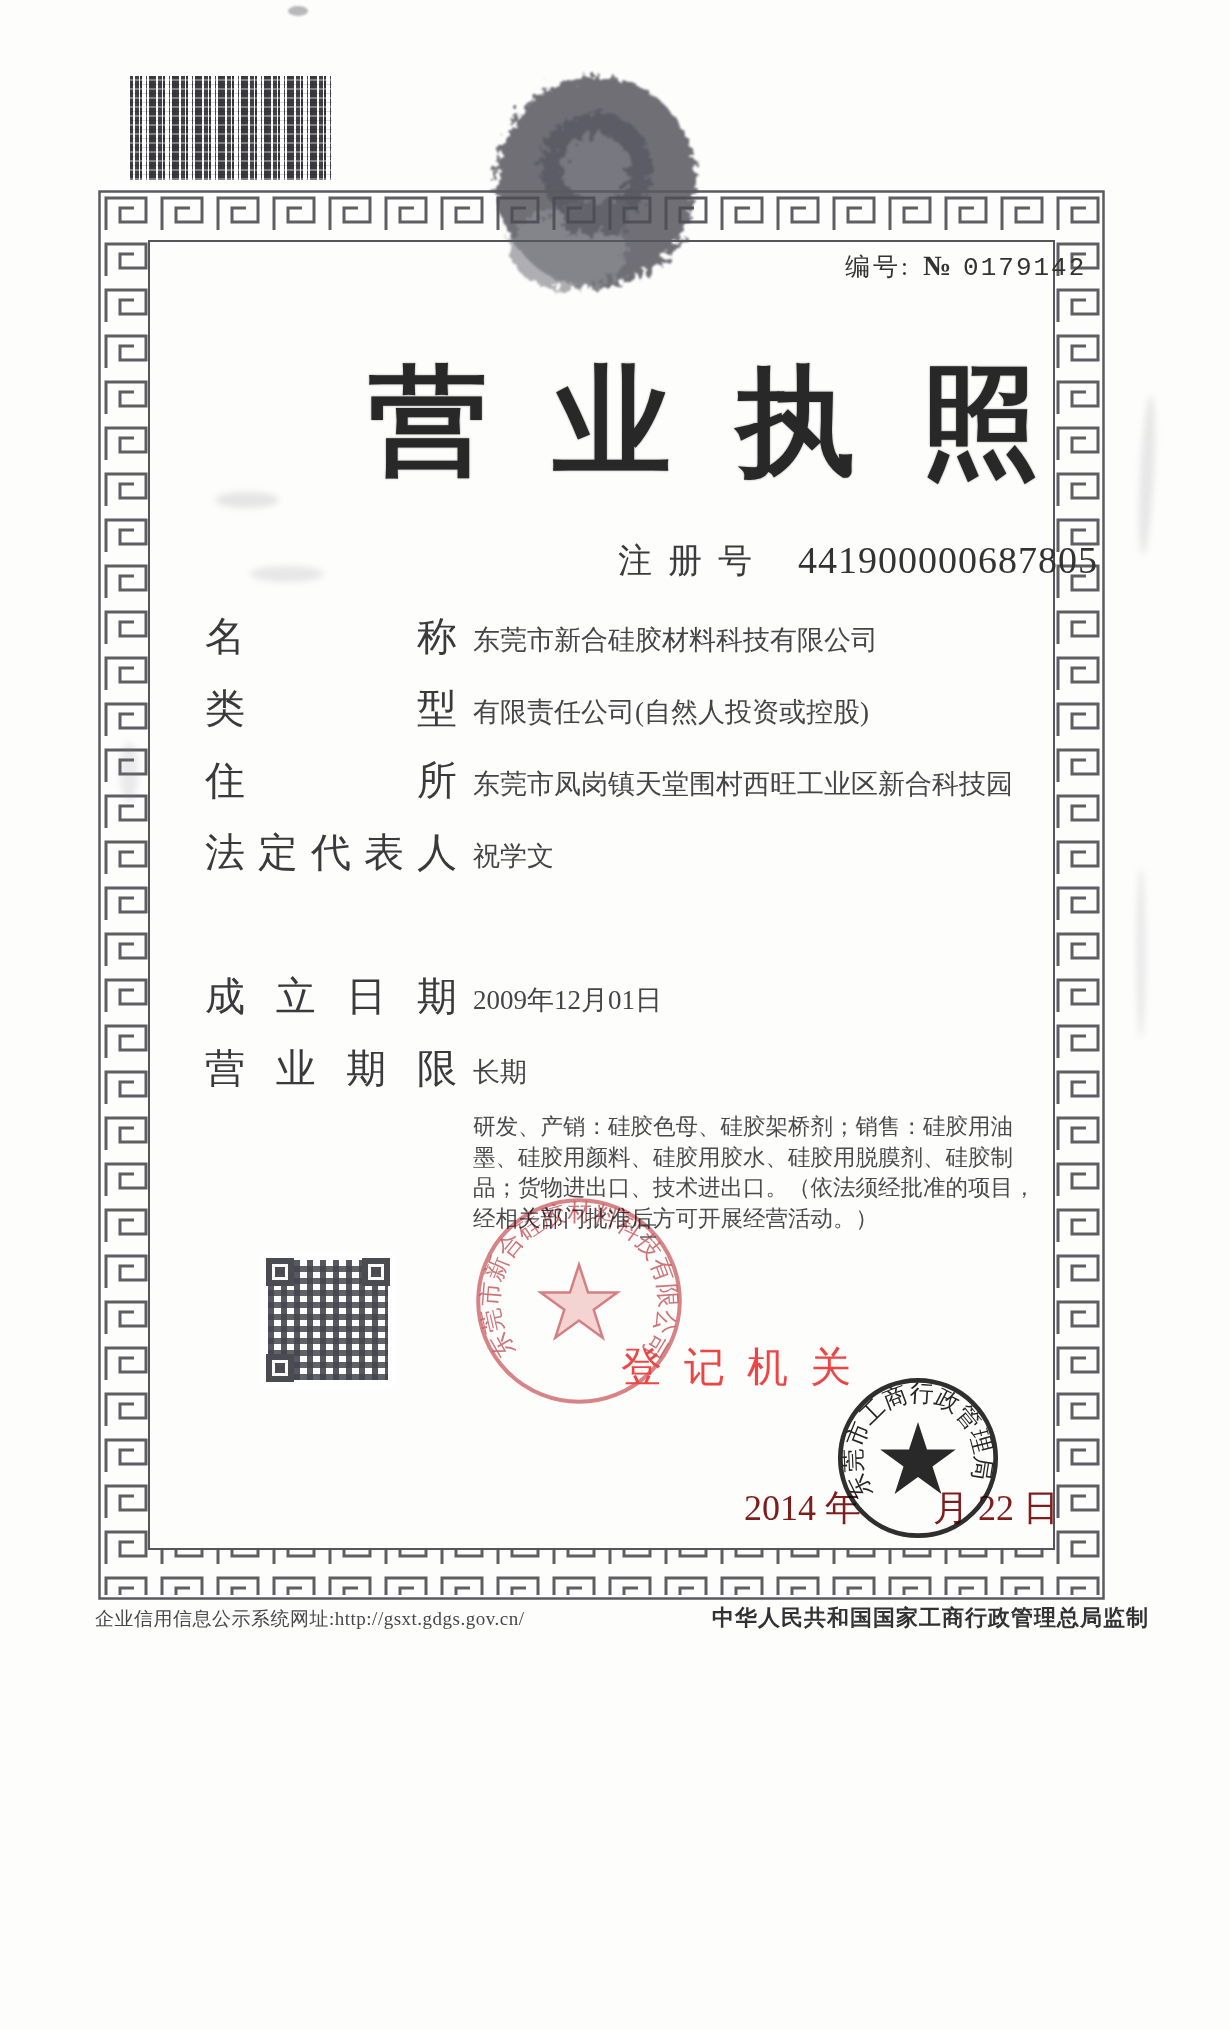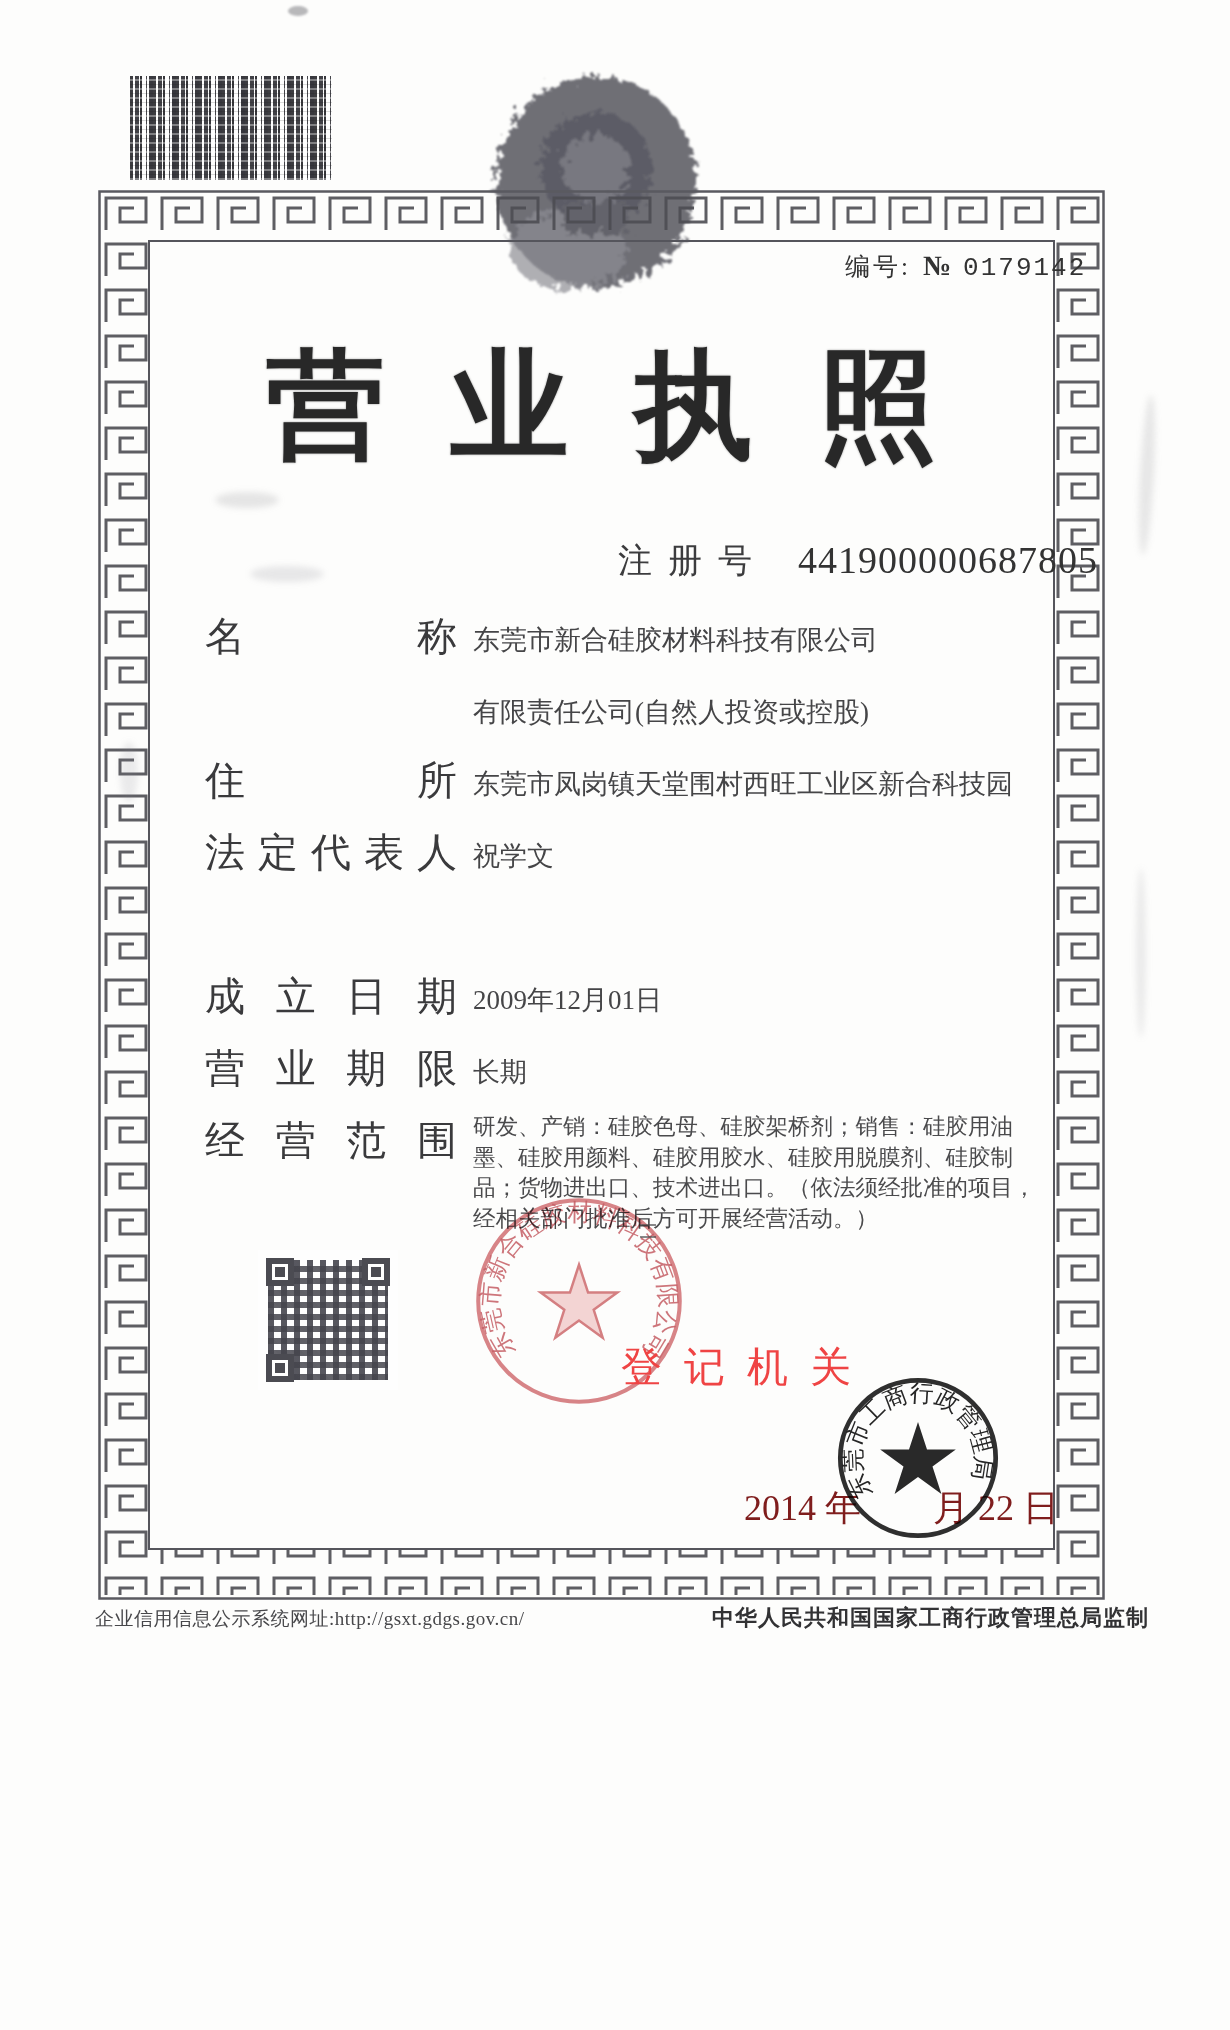--- a/index.html
+++ b/index.html
@@ -19,21 +19,21 @@
   
   .frame{position:absolute;left:98px;top:190px;}
 
   
   .serial{position:absolute;left:845px;top:250px;display:flex;align-items:baseline;gap:12px;color:#333;text-align:center;}
   .serial .lbl{font-size:25px;letter-spacing:3px;}
   .serial .sym{font-size:28px;font-weight:700;}
   .serial .num{font-family:"Liberation Mono",monospace;font-size:26px;letter-spacing:2px;}
 
   
-  .title{position:absolute;left:98px;top:330px;width:1007px;text-align:center;
+  .title{position:absolute;left:98px;top:346px;width:1007px;text-align:right;
     font-family:"Liberation Sans",sans-serif;font-weight:900;font-size:118px;line-height:150px;
     letter-spacing:66px;padding-left:66px;box-sizing:border-box;color:#282828;
     text-shadow:0 0 2px rgba(40,40,40,.55);}
 
   
   .regno{position:absolute;left:618px;top:538px;display:flex;align-items:flex-start;gap:30px;}
   .regno .lbl{font-size:34px;letter-spacing:16px;color:#3c3c3e;}
   .regno .num{font-size:38px;letter-spacing:1px;color:#333;}
 
   
@@ -128,40 +128,40 @@
   <div class="regno">
     <span class="lbl">注册号</span>
     <span class="num">441900000687805</span>
   </div>
 
   <div class="field-row" style="top:612px">
     <div class="field-label">名称</div>
     <div class="field-value">东莞市新合硅胶材料科技有限公司</div>
   </div>
   <div class="field-row" style="top:684px">
+    <div class="field-label">类型</div>
     <div class="field-value">有限责任公司(自然人投资或控股)</div>
   </div>
   <div class="field-row" style="top:756px">
     <div class="field-label">住所</div>
     <div class="field-value">东莞市凤岗镇天堂围村西旺工业区新合科技园</div>
   </div>
   <div class="field-row" style="top:828px">
     <div class="field-label">法定代表人</div>
     <div class="field-value">祝学文</div>
   </div>
   <div class="field-row" style="top:972px">
     <div class="field-label">成立日期</div>
     <div class="field-value">2009年12月01日</div>
   </div>
   <div class="field-row" style="top:1044px">
     <div class="field-label">营业期限</div>
     <div class="field-value">长期</div>
   </div>
   <div class="field-row scope" style="top:1116px">
-    <div class="field-label">经营范围</div>
     <div class="field-value">研发、产销：硅胶色母、硅胶架桥剂；销售：硅胶用油墨、硅胶用颜料、硅胶用胶水、硅胶用脱膜剂、硅胶制品；货物进出口、技术进出口。（依法须经批准的项目，经相关部门批准后方可开展经营活动。）</div>
   </div>
 
   <div class="qr">
     <div class="cells"></div>
     <div class="finder f-tl"></div>
     <div class="finder f-tr"></div>
     <div class="finder f-bl"></div>
   </div>
 

